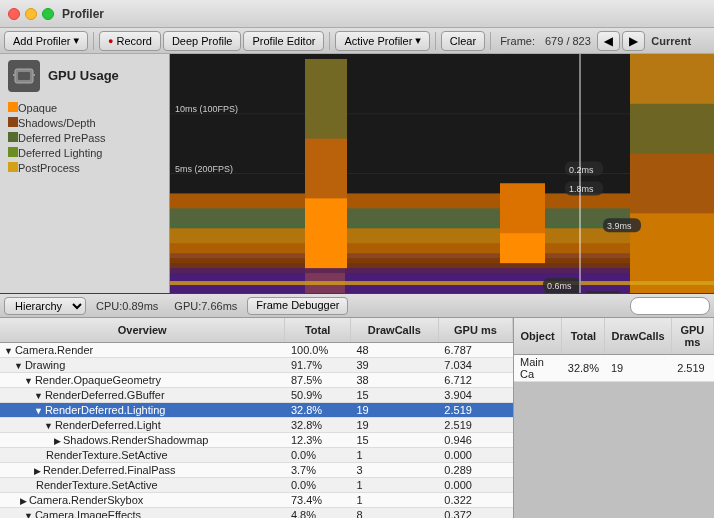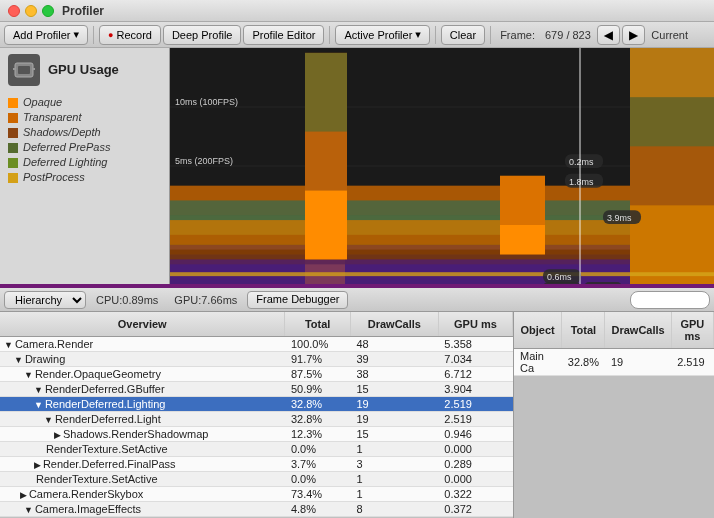--- a/index.html
+++ b/index.html
@@ -8,21 +8,21 @@
       height: 518px;
       font-family: -apple-system, 'Helvetica Neue', Arial, sans-serif;
       font-size: 11px;
       background: #c0c0c0;
       overflow: hidden;
     }
 
     
     #title-bar {
       background: linear-gradient(to bottom, #e8e8e8, #d0d0d0);
-      height: 22px;
+      height: 28px;
       display: flex;
       align-items: center;
       padding: 0 8px;
       border-bottom: 1px solid #aaa;
     }
     #title-bar .traffic-lights {
       display: flex;
       gap: 5px;
       margin-right: 8px;
     }
@@ -75,62 +75,60 @@
       border-radius: 4px;
       padding: 2px 6px;
       font-size: 12px;
       cursor: pointer;
       height: 20px;
       display: flex;
       align-items: center;
     }
     .tb-current {
       font-size: 11px;
-      font-weight: normal;
+      font-weight: bold;
       color: #333;
       padding: 0 4px;
     }
 
     
     #main {
       display: flex;
       flex-direction: column;
       height: calc(518px - 22px - 26px);
     }
 
     
     #gpu-section {
       display: flex;
       height: 240px;
-      border-bottom: 4px solid #701a75;
+      border-bottom: 1px solid #701a75;
     }
 
     
     #legend {
       width: 170px;
       background: #d8d8d8;
       border-right: 1px solid #999;
       padding: 6px 8px;
       display: flex;
       flex-direction: column;
     }
     #legend-title {
       font-size: 13px;
       font-weight: bold;
       color: #222;
       margin-bottom: 6px;
     }
     .legend-item {
       display: flex;
-      align-items: flex-end;
-      gap: 5px;
+      align-items: flex-start;
       margin-bottom: 3px;
       font-size: 11px;
       color: #333;
-      font-style: italic;
     }
     .legend-color {
       width: 10px;
       height: 10px;
       flex-shrink: 0;
     }
     #gpu-icon {
       width: 32px;
       height: 32px;
       background: #555;
@@ -322,24 +320,20 @@
             <rect x="0" y="9" width="2" height="2" fill="#999"></rect>
             <rect x="20" y="9" width="2" height="2" fill="#999"></rect>
           </svg>
         </div>
         <span id="legend-title">GPU Usage</span>
       </div>
       <div id="legend-items">
           <div class="legend-item">
             <div class="legend-color" style="background:#ff8c00"></div>
             <span>Opaque</span>
-          </div>
-          <div class="legend-item">
-            <div class="legend-color" style="background:#cc6600"></div>
-            <span>Transparent</span>
           </div>
           <div class="legend-item">
             <div class="legend-color" style="background:#8b4513"></div>
             <span>Shadows/Depth</span>
           </div>
           <div class="legend-item">
             <div class="legend-color" style="background:#556b2f"></div>
             <span>Deferred PrePass</span>
           </div>
           <div class="legend-item">
@@ -448,21 +442,21 @@
               <th>GPU ms</th>
             </tr>
           </thead>
           <tbody id="left-table-body">
           <tr>
     <td style="padding-left:4px">
       <span style="font-size:9px;margin-right:2px">▼</span>Camera.Render
     </td>
     <td>100.0%</td>
     <td>48</td>
-    <td>5.358</td>
+    <td>6.787</td>
   </tr>
               <tr>
     <td style="padding-left:14px">
       <span style="font-size:9px;margin-right:2px">▼</span>Drawing
     </td>
     <td>91.7%</td>
     <td>39</td>
     <td>7.034</td>
   </tr>
               <tr>

